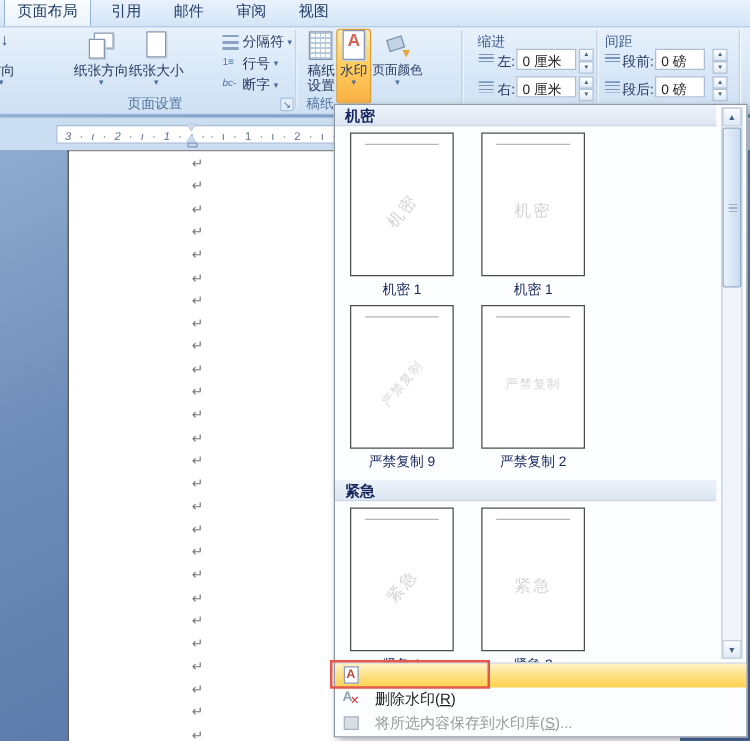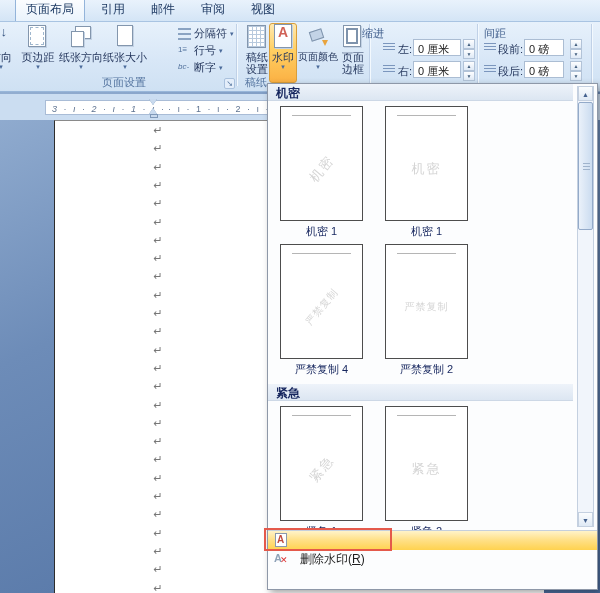--- a/index.html
+++ b/index.html
@@ -3,21 +3,21 @@
 <meta charset="utf-8">
 <style>
   * { margin:0; padding:0; box-sizing:border-box; }
   html,body { width:600px; height:593px; overflow:hidden;
     font-family:"Liberation Sans","DejaVu Sans",sans-serif; }
   body { position:relative; background:#dbe9f7; }
 
   
   .tabbar { position:absolute; left:0; top:0; width:600px; height:22px;
     background:linear-gradient(#e9f2fc,#d4e5f6); border-bottom:1px solid #a9c4e2;
-    display:flex; align-items:flex-end; padding-left:15px; }
+    display:flex; align-items:flex-end; padding-left:3px; }
   .tab { font-size:12px; color:#1f3a63; padding:3px 10px 3px; margin-right:6px;
     border-radius:3px 3px 0 0; white-space:nowrap; }
   .tab.active { background:linear-gradient(#fdfeff,#eaf3fc);
     border:1px solid #93b4da; border-bottom:none; color:#17355f; }
 
   
   .ribbon { position:absolute; left:0; top:22px; width:600px; height:70px;
     background:linear-gradient(#e7f1fb,#d8e7f7 55%,#cfe1f3); border-bottom:1px solid #98b6d9; }
   .vsep { position:absolute; top:2px; height:62px; width:2px;
     border-left:1px solid #c0d1e7; border-right:1px solid #f3f9fe; }
@@ -141,28 +141,20 @@
 
 <div class="ribbon">
 
   <div class="bigbtn" style="left:-16px;width:34px;">
     <span class="icon24">
         <span class="ic-adown">A↓</span>
       </span>
     <span>方向</span>
     <span class="arrow">▾</span>
   </div>
-  <div class="bigbtn" style="left:18px;width:40px;">
-    <span class="icon24">
-        <span class="pagei" style="left:2px;top:1px;width:18px;height:22px;"></span>
-        <span class="ic-margins-in"></span>
-      </span>
-    <span>页边距</span>
-    <span class="arrow">▾</span>
-  </div>
   <div class="bigbtn" style="left:58px;width:46px;">
     <span class="icon24">
         <span class="pagei" style="left:6px;top:2px;width:16px;height:13px;"></span>
         <span class="pagei" style="left:2px;top:7px;width:13px;height:16px;"></span>
       </span>
     <span>纸张方向</span>
     <span class="arrow">▾</span>
   </div>
   <div class="bigbtn" style="left:102px;width:46px;">
     <span class="icon24">
@@ -209,30 +201,23 @@
     <span class="arrow">▾</span>
   </div>
   <div class="bigbtn" style="left:299px;width:38px;">
     <span class="icon24">
         <span class="ic-bucket"></span>
         <span class="ic-drop"></span>
       </span>
     <span style="font-size:10px;white-space:nowrap;">页面颜色</span>
     <span class="arrow">▾</span>
   </div>
-  <div class="bigbtn" style="left:339px;width:28px;">
-    <span class="icon24">
-        <span class="pagei" style="left:2px;top:1px;width:18px;height:22px;"></span>
-        <span class="ic-border-in"></span>
-      </span>
-    <span style="width:24px;">页面边框</span>
-  </div>
   <div class="vsep" style="left:369px;"></div>
 
-  <div class="fieldlabel" style="left:362px;top:4px;color:#3e5c8b;">缩进</div>
+  <div class="fieldlabel" style="left:382px;top:4px;color:#3e5c8b;">缩进</div>
   <span class="mini-icon" style="left:383px;top:21px;"></span>
   <div class="fieldlabel" style="left:398px;top:20px;">左:</div>
   <div class="fieldbox" style="left:413px;top:17px;width:48px;">0 厘米</div>
   <div class="spin" style="left:463px;top:17px;">
       <span>▲</span>
       <span>▼</span>
     </div>
   <span class="mini-icon" style="left:383px;top:43px;"></span>
   <div class="fieldlabel" style="left:398px;top:42px;">右:</div>
   <div class="fieldbox" style="left:413px;top:39px;width:48px;">0 厘米</div>
@@ -318,21 +303,21 @@
             <span class="topline"></span>
             <span class="wm horizontal">机密</span>
           </div>
           <div class="glabel">机密 1</div>
         </div>
         <div class="gitem">
           <div class="thumb">
             <span class="topline"></span>
             <span class="wm diagonal small">严禁复制</span>
           </div>
-          <div class="glabel">严禁复制 4</div>
+          <div class="glabel">严禁复制 9</div>
         </div>
         <div class="gitem">
           <div class="thumb">
             <span class="topline"></span>
             <span class="wm horizontal small">严禁复制</span>
           </div>
           <div class="glabel">严禁复制 2</div>
         </div>
       </div>
       <div class="sec-header">紧急</div>
@@ -367,15 +352,21 @@
           <span class="ci-a">A</span>
         </span>
       </div>
       <div class="cmd">
         <span class="cicon">
           <span class="ci-a2">A</span>
           <span class="ci-x">✕</span>
         </span>
         <span class="clabel">删除水印(<u>R</u>)</span>
       </div>
+      <div class="cmd dis">
+        <span class="cicon">
+          <span class="ci-save"></span>
+        </span>
+        <span class="clabel">将所选内容保存到水印库(<u>S</u>)...</span>
+      </div>
     </div>
   <div class="red-annotation"></div>
 </div>
 
 </body></html>

